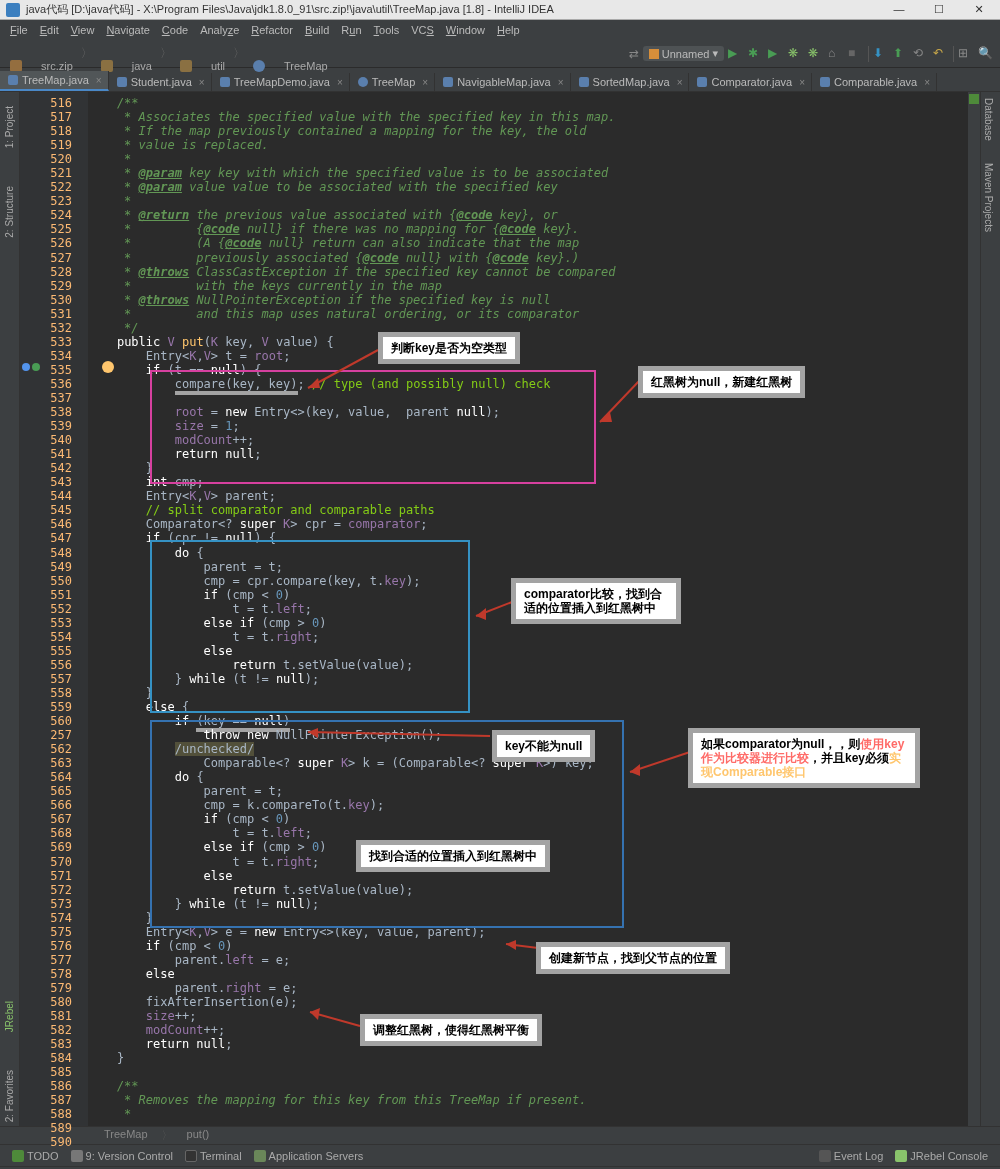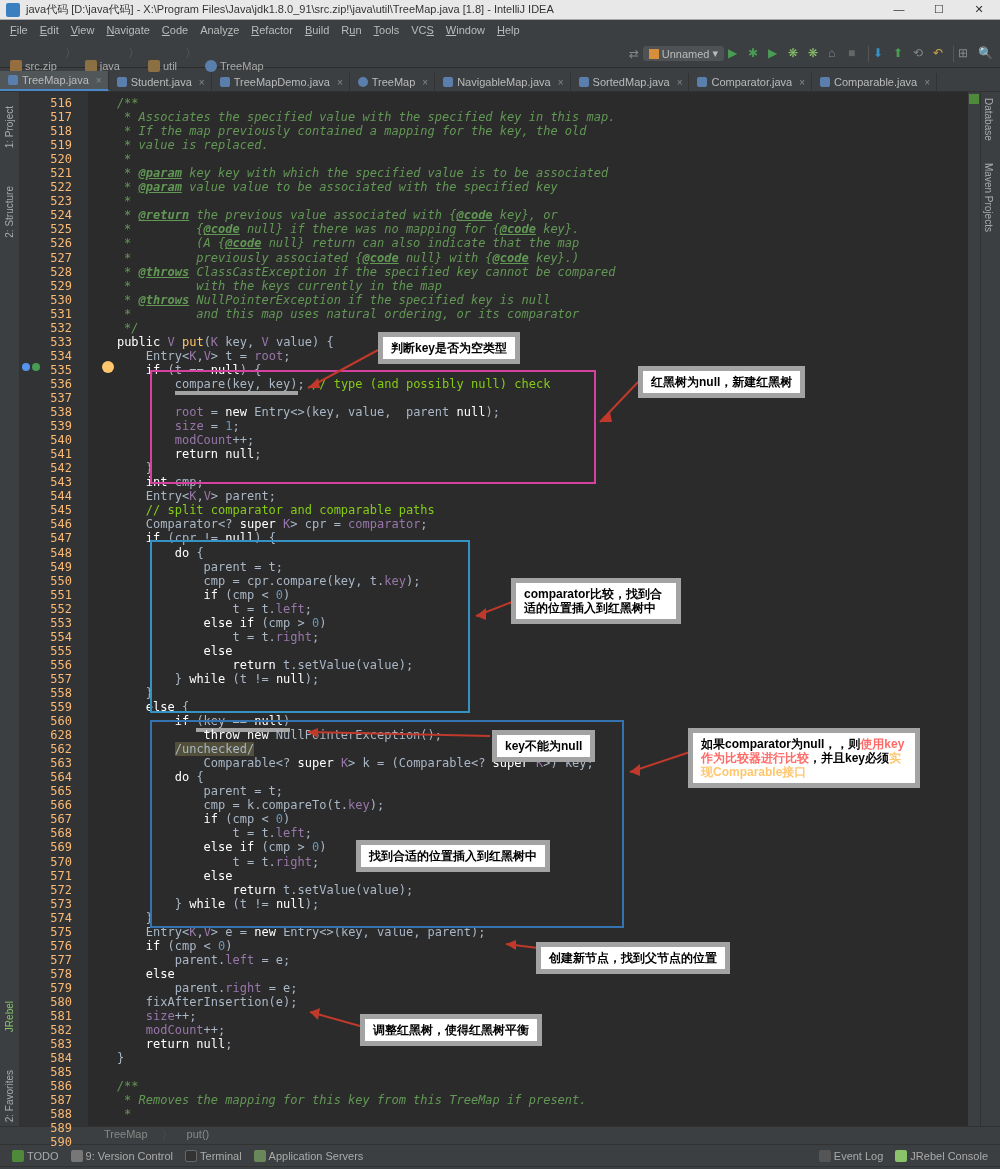--- a/index.html
+++ b/index.html
@@ -5,21 +5,21 @@
 * { margin:0; padding:0; box-sizing:border-box; }
 body { font-family:"Segoe UI",Arial,sans-serif; font-size:12px; background:#3c3f41; color:#bbb; width:1000px; height:1169px; overflow:hidden; position:relative; }
 .titlebar { background:#e8e8e8; color:#333; height:20px; display:flex; align-items:center; padding:0 6px; font-size:11px; border-bottom:1px solid #aaa; }
 .titlebar .title { flex:1; }
 .winbtns { display:flex; gap:10px; }
 .winbtn { width:30px; text-align:center; }
 .menubar { background:#3c3f41; height:20px; display:flex; align-items:center; padding:0 4px; font-size:11px; color:#bbb; }
 .menubar span { padding:0 6px; }
 .menubar u { text-decoration:underline; }
 .navbar { background:#3c3f41; height:28px; border-bottom:1px solid #2b2b2b; display:flex; align-items:center; padding:0 6px; gap:4px; }
-.crumb { display:flex; align-items:center; gap:3px; color:#aaa; font-size:11px; padding:0 4px;margin-top:25px; }
+.crumb { display:flex; align-items:center; gap:19px; color:#aaa; font-size:11px; padding:0 4px;margin-top:25px; }
 .crumb .ico { width:12px; height:12px; display:inline-block; background:#6a8759; border-radius:2px; }
 .navspacer { flex:1; }
 .toolbtns { display:flex; gap:4px; align-items:center; }
 .toolbtn { width:16px; height:16px; display:inline-block; }
 .runcfg { background:#4e5254; border-radius:3px; padding:1px 6px; display:flex; align-items:center; gap:3px; font-size:11px; }
 .tabs { background:#3c3f41; height:24px; display:flex; align-items:flex-end; border-bottom:1px solid #323232; }
 .tab { padding:3px 6px 3px 8px; font-size:11px; color:#bbb; border-right:1px solid #323232; display:flex; align-items:center; gap:4px; position:relative; }
 .tab.active { background:#515658; border-bottom:2px solid #4a88c7; }
 .tabico { width:10px; height:10px; background:#5a7fad; border-radius:2px; display:inline-block; }
 .closex { color:#888; font-size:10px; margin-left:3px; }
@@ -223,21 +223,21 @@
       <div class="ln">551</div>
       <div class="ln">552</div>
       <div class="ln">553</div>
       <div class="ln">554</div>
       <div class="ln">555</div>
       <div class="ln">556</div>
       <div class="ln">557</div>
       <div class="ln">558</div>
       <div class="ln">559</div>
       <div class="ln">560</div>
-      <div class="ln">628</div>
+      <div class="ln">257</div>
       <div class="ln">562</div>
       <div class="ln">563</div>
       <div class="ln">564</div>
       <div class="ln">565</div>
       <div class="ln">566</div>
       <div class="ln">567</div>
       <div class="ln">568</div>
       <div class="ln">569</div>
       <div class="ln">570</div>
       <div class="ln">571</div>

